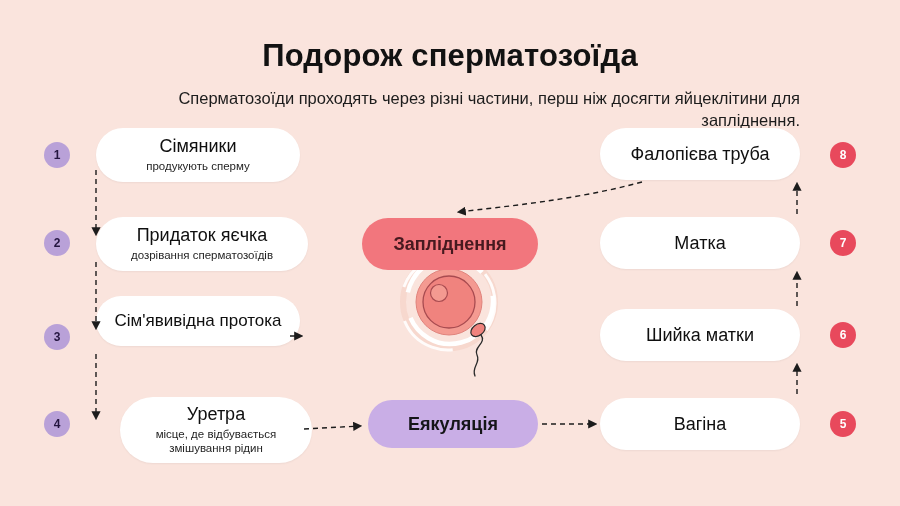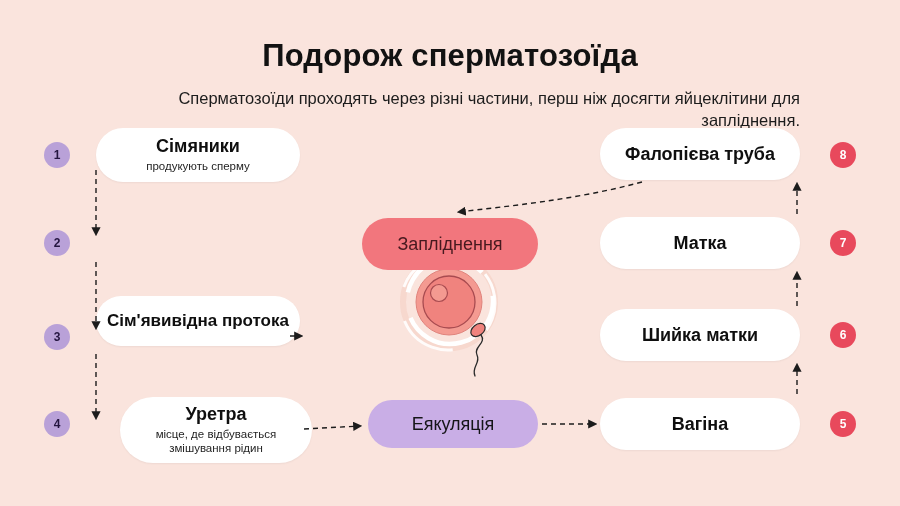--- a/index.html
+++ b/index.html
@@ -8,31 +8,31 @@
   .canvas { position:relative; width:900px; height:506px; background:var(--background,#fae4dd); overflow:hidden; }
 
   .title { position:absolute; top:38px; left:0; width:100%; text-align:center;
            font-size:31px; font-weight:600; color:#121212; letter-spacing:.2px; }
   .subtitle { position:absolute; top:88px; left:50%; transform:translateX(-50%);
               width:700px; text-align:right; font-size:16.5px; line-height:1.32; color:#1c1c1c; }
 
   .pill { position:absolute; background:var(--card,#ffffff); border-radius:36px;
           display:flex; flex-direction:column; align-items:center; justify-content:center;
           text-align:center; box-shadow:0 1px 2px rgba(0,0,0,.05); padding:4px 10px; }
-  .pill-title { font-size:18px; font-weight:700; color:#0f0f0f; line-height:1.15;text-align:right; }
+  .pill-title { font-size:18px; font-weight:400; color:#0f0f0f; line-height:1.15;text-align:right; }
   .pill-desc  { font-size:11.5px; color:#1f1f1f; line-height:1.25; margin-top:2px; }
 
   .badge { position:absolute; width:26px; height:26px; border-radius:50%;
            display:flex; align-items:center; justify-content:center;
            font-size:12px; font-weight:bold; }
   .badge.left  { background:var(--left-badge,#b9a1d8);  color:#241540; }
   .badge.right { background:var(--right-badge,#e8495c); color:#ffffff; }
 
   .center-pill { position:absolute; display:flex; align-items:center; justify-content:center;
-                 border-radius:30px; font-size:18px; font-weight:400; }
+                 border-radius:30px; font-size:18px; font-weight:700; }
   .fertilization { background:var(--fertilization-pill,#f2767d); color:#47191f; }
   .ejaculation   { background:var(--ejaculation-pill,#c9aee6); color:#151518; }
 
   svg.overlay { position:absolute; left:0; top:0; pointer-events:none; }
   svg.egg { position:absolute; pointer-events:none; }
 </style>
 </head>
 <body>
 
 <div class="canvas">
@@ -46,20 +46,24 @@
   <div class="badge left" style="left:44px; top:411px;">4</div>
 
   <div class="badge right" style="left:830px; top:142px;">8</div>
   <div class="badge right" style="left:830px; top:230px;">7</div>
   <div class="badge right" style="left:830px; top:322px;">6</div>
   <div class="badge right" style="left:830px; top:411px;">5</div>
 
   <div class="pill" style="left:96px; top:128px; width:204px; height:54px;">
     <div class="pill-title">Сімяники</div>
     <div class="pill-desc">продукують сперму</div>
+  </div>
+  <div class="pill" style="left:96px; top:217px; width:212px; height:54px;">
+    <div class="pill-title">Придаток яєчка</div>
+    <div class="pill-desc">дозрівання сперматозоїдів</div>
   </div>
   <div class="pill" style="left:96px; top:296px; width:204px; height:50px;">
     <div class="pill-title" style="font-size:17px;">Сім'явивідна протока</div>
   </div>
   <div class="pill" style="left:120px; top:397px; width:192px; height:66px;">
     <div class="pill-title">Уретра</div>
     <div class="pill-desc" style="max-width:150px;">місце, де відбувається змішування рідин</div>
   </div>
 
   <div class="pill" style="left:600px; top:128px; width:200px; height:52px;">

